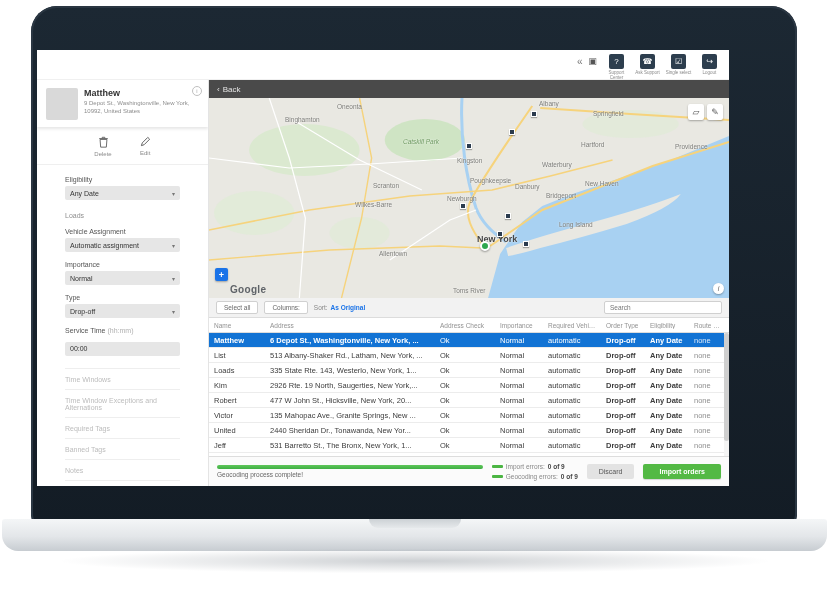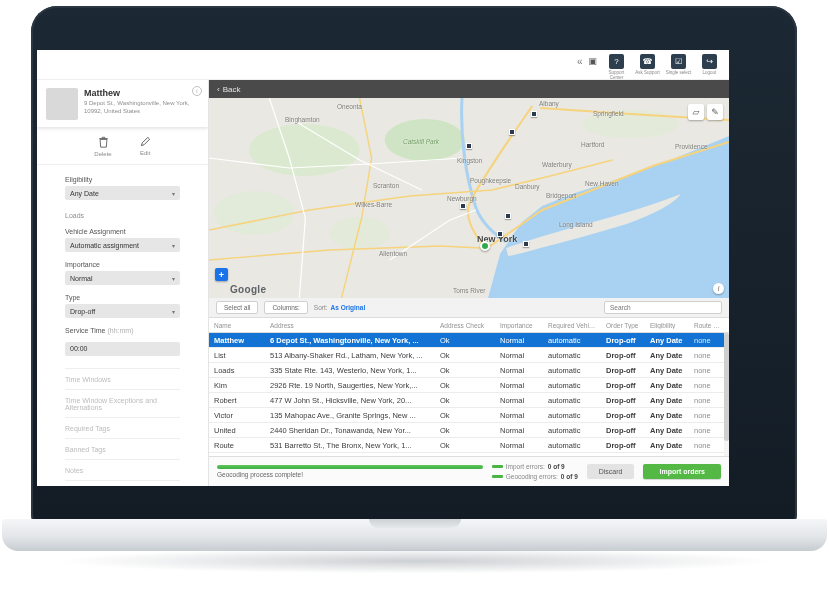--- a/index.html
+++ b/index.html
@@ -474,21 +474,21 @@
                 <div class="cell c-addr">2440 Sheridan Dr., Tonawanda, New Yor...</div>
                 <div class="cell">Ok</div>
                 <div class="cell">Normal</div>
                 <div class="cell">automatic</div>
                 <div class="cell bold">Drop-off</div>
                 <div class="cell bold">Any Date</div>
                 <div class="cell muted">none</div>
               </div>
 
               <div class="grid-row">
-                <div class="cell c-name">Route</div>
+                <div class="cell c-name">Jeff</div>
                 <div class="cell c-addr">531 Barretto St., The Bronx, New York, 1...</div>
                 <div class="cell">Ok</div>
                 <div class="cell">Normal</div>
                 <div class="cell">automatic</div>
                 <div class="cell bold">Drop-off</div>
                 <div class="cell bold">Any Date</div>
                 <div class="cell muted">none</div>
               </div>
             </div>
           <div class="fake-scroll">

